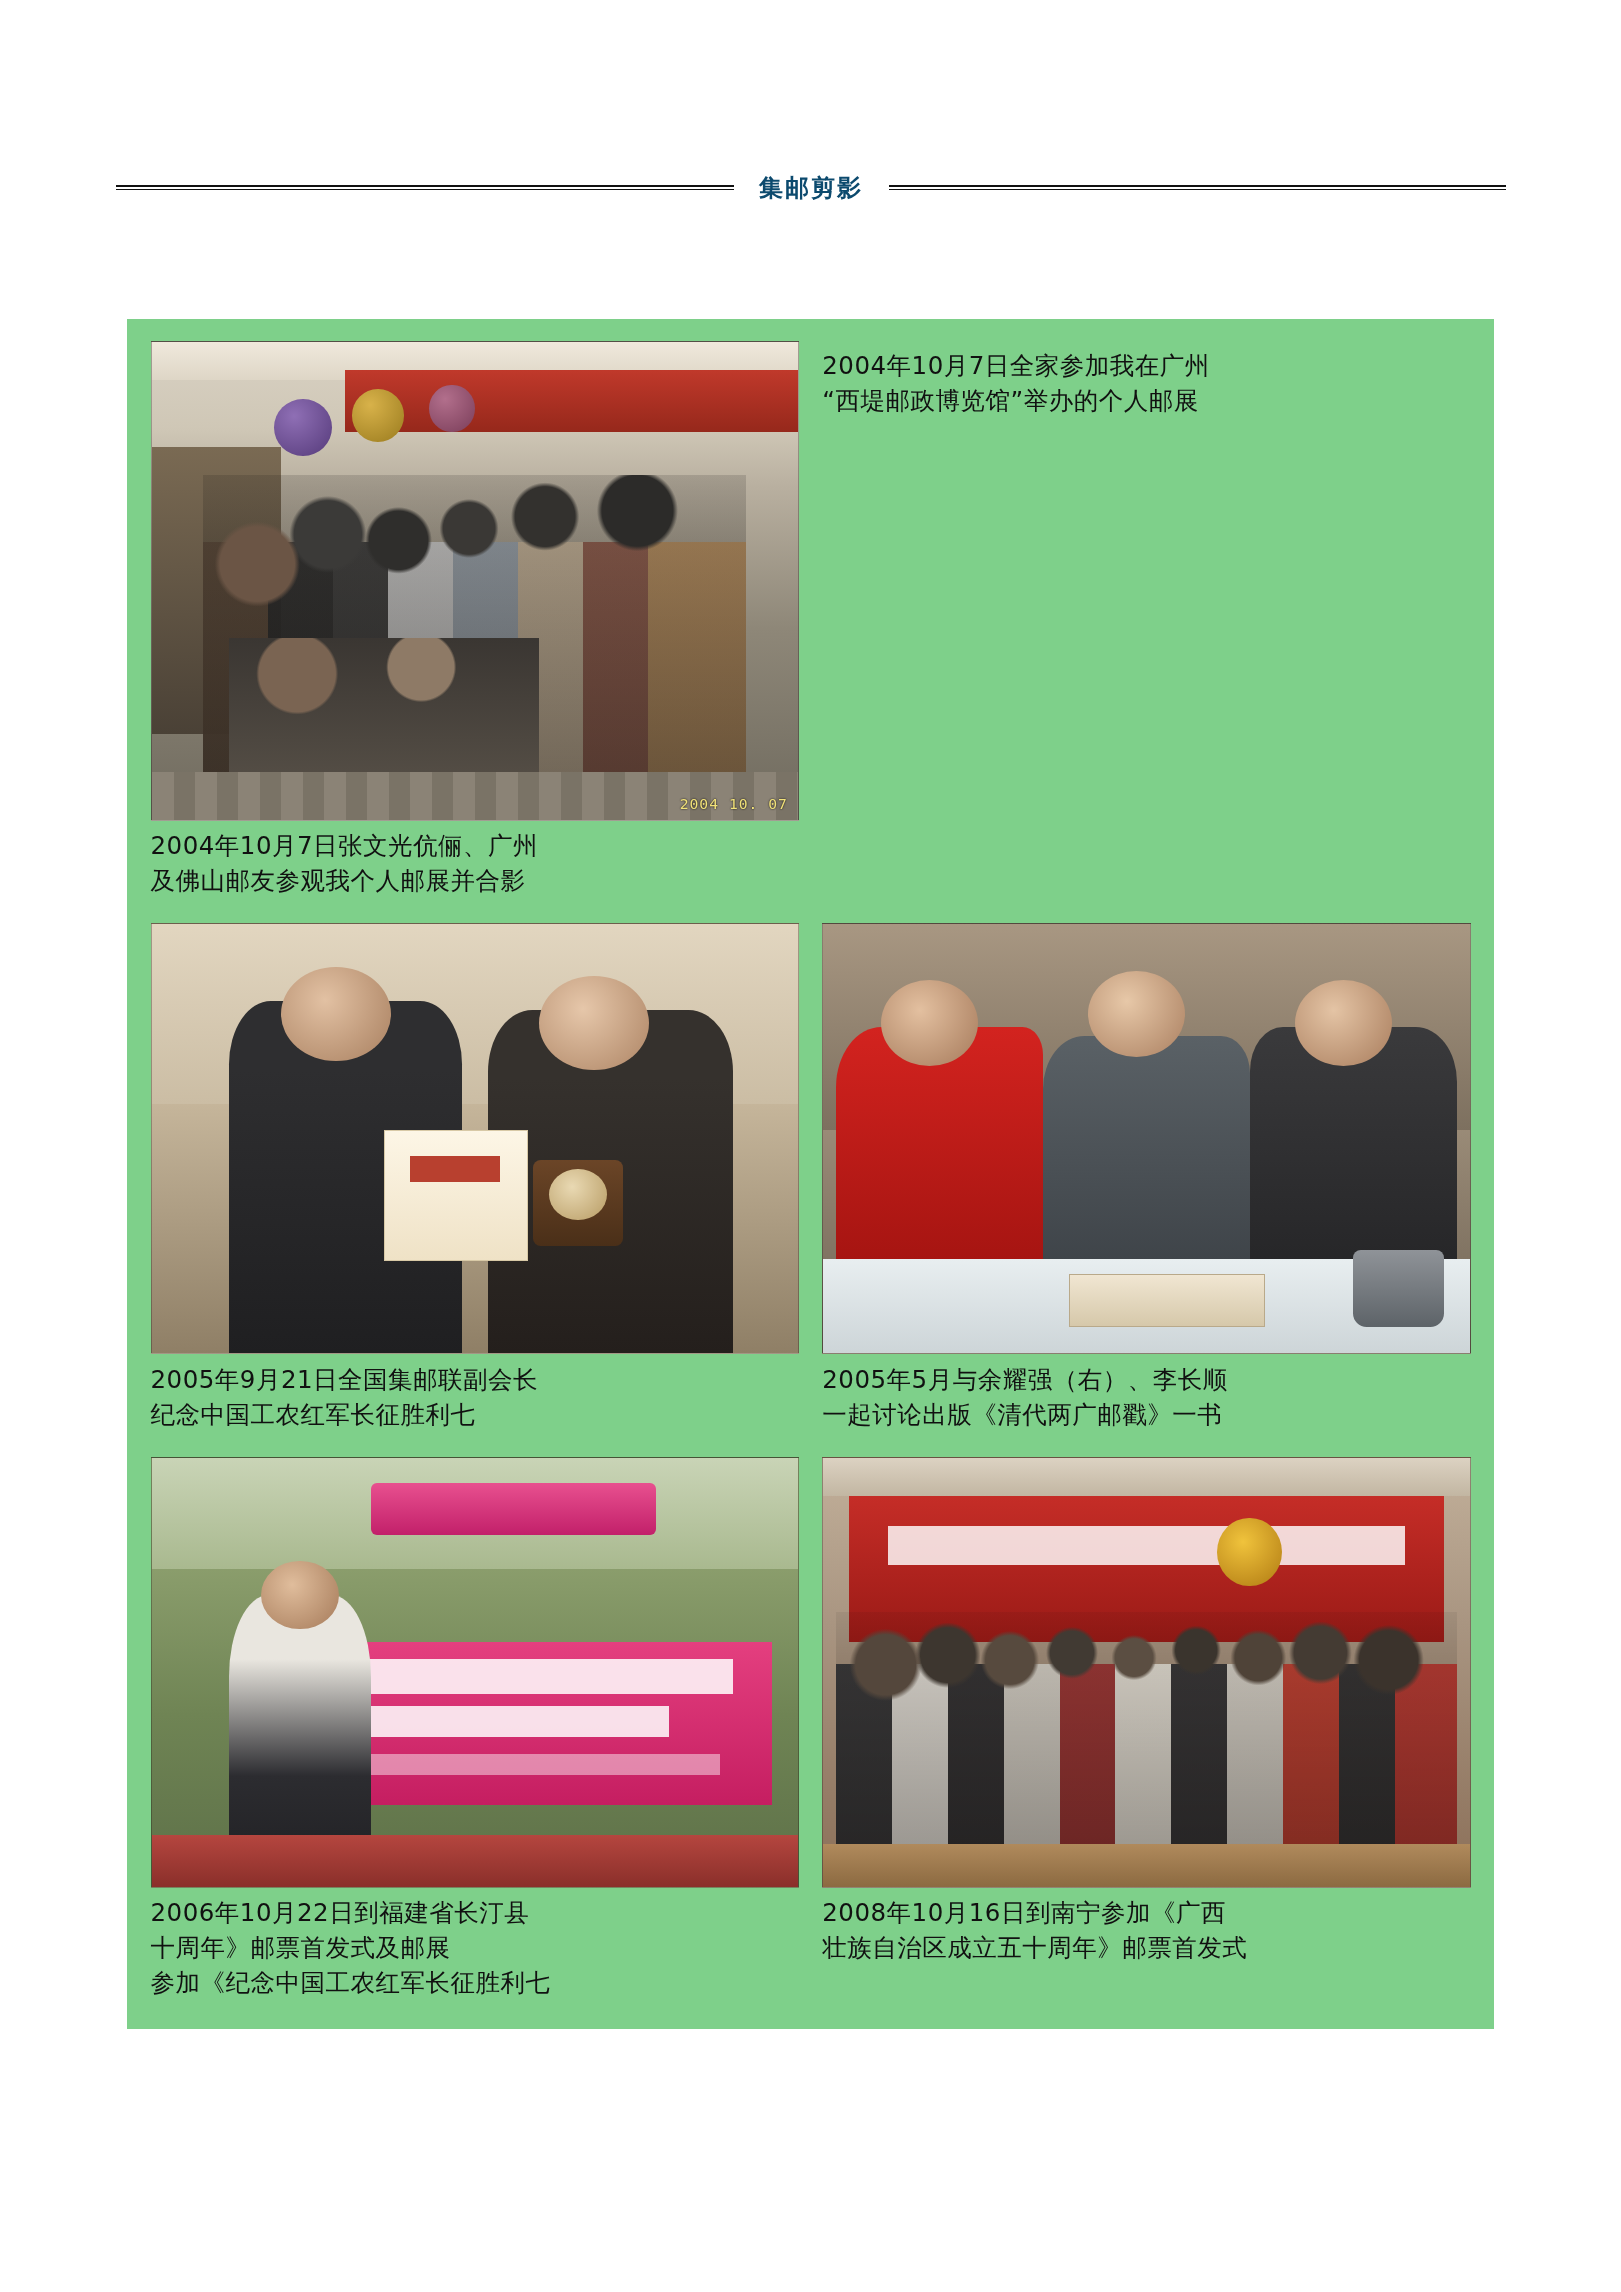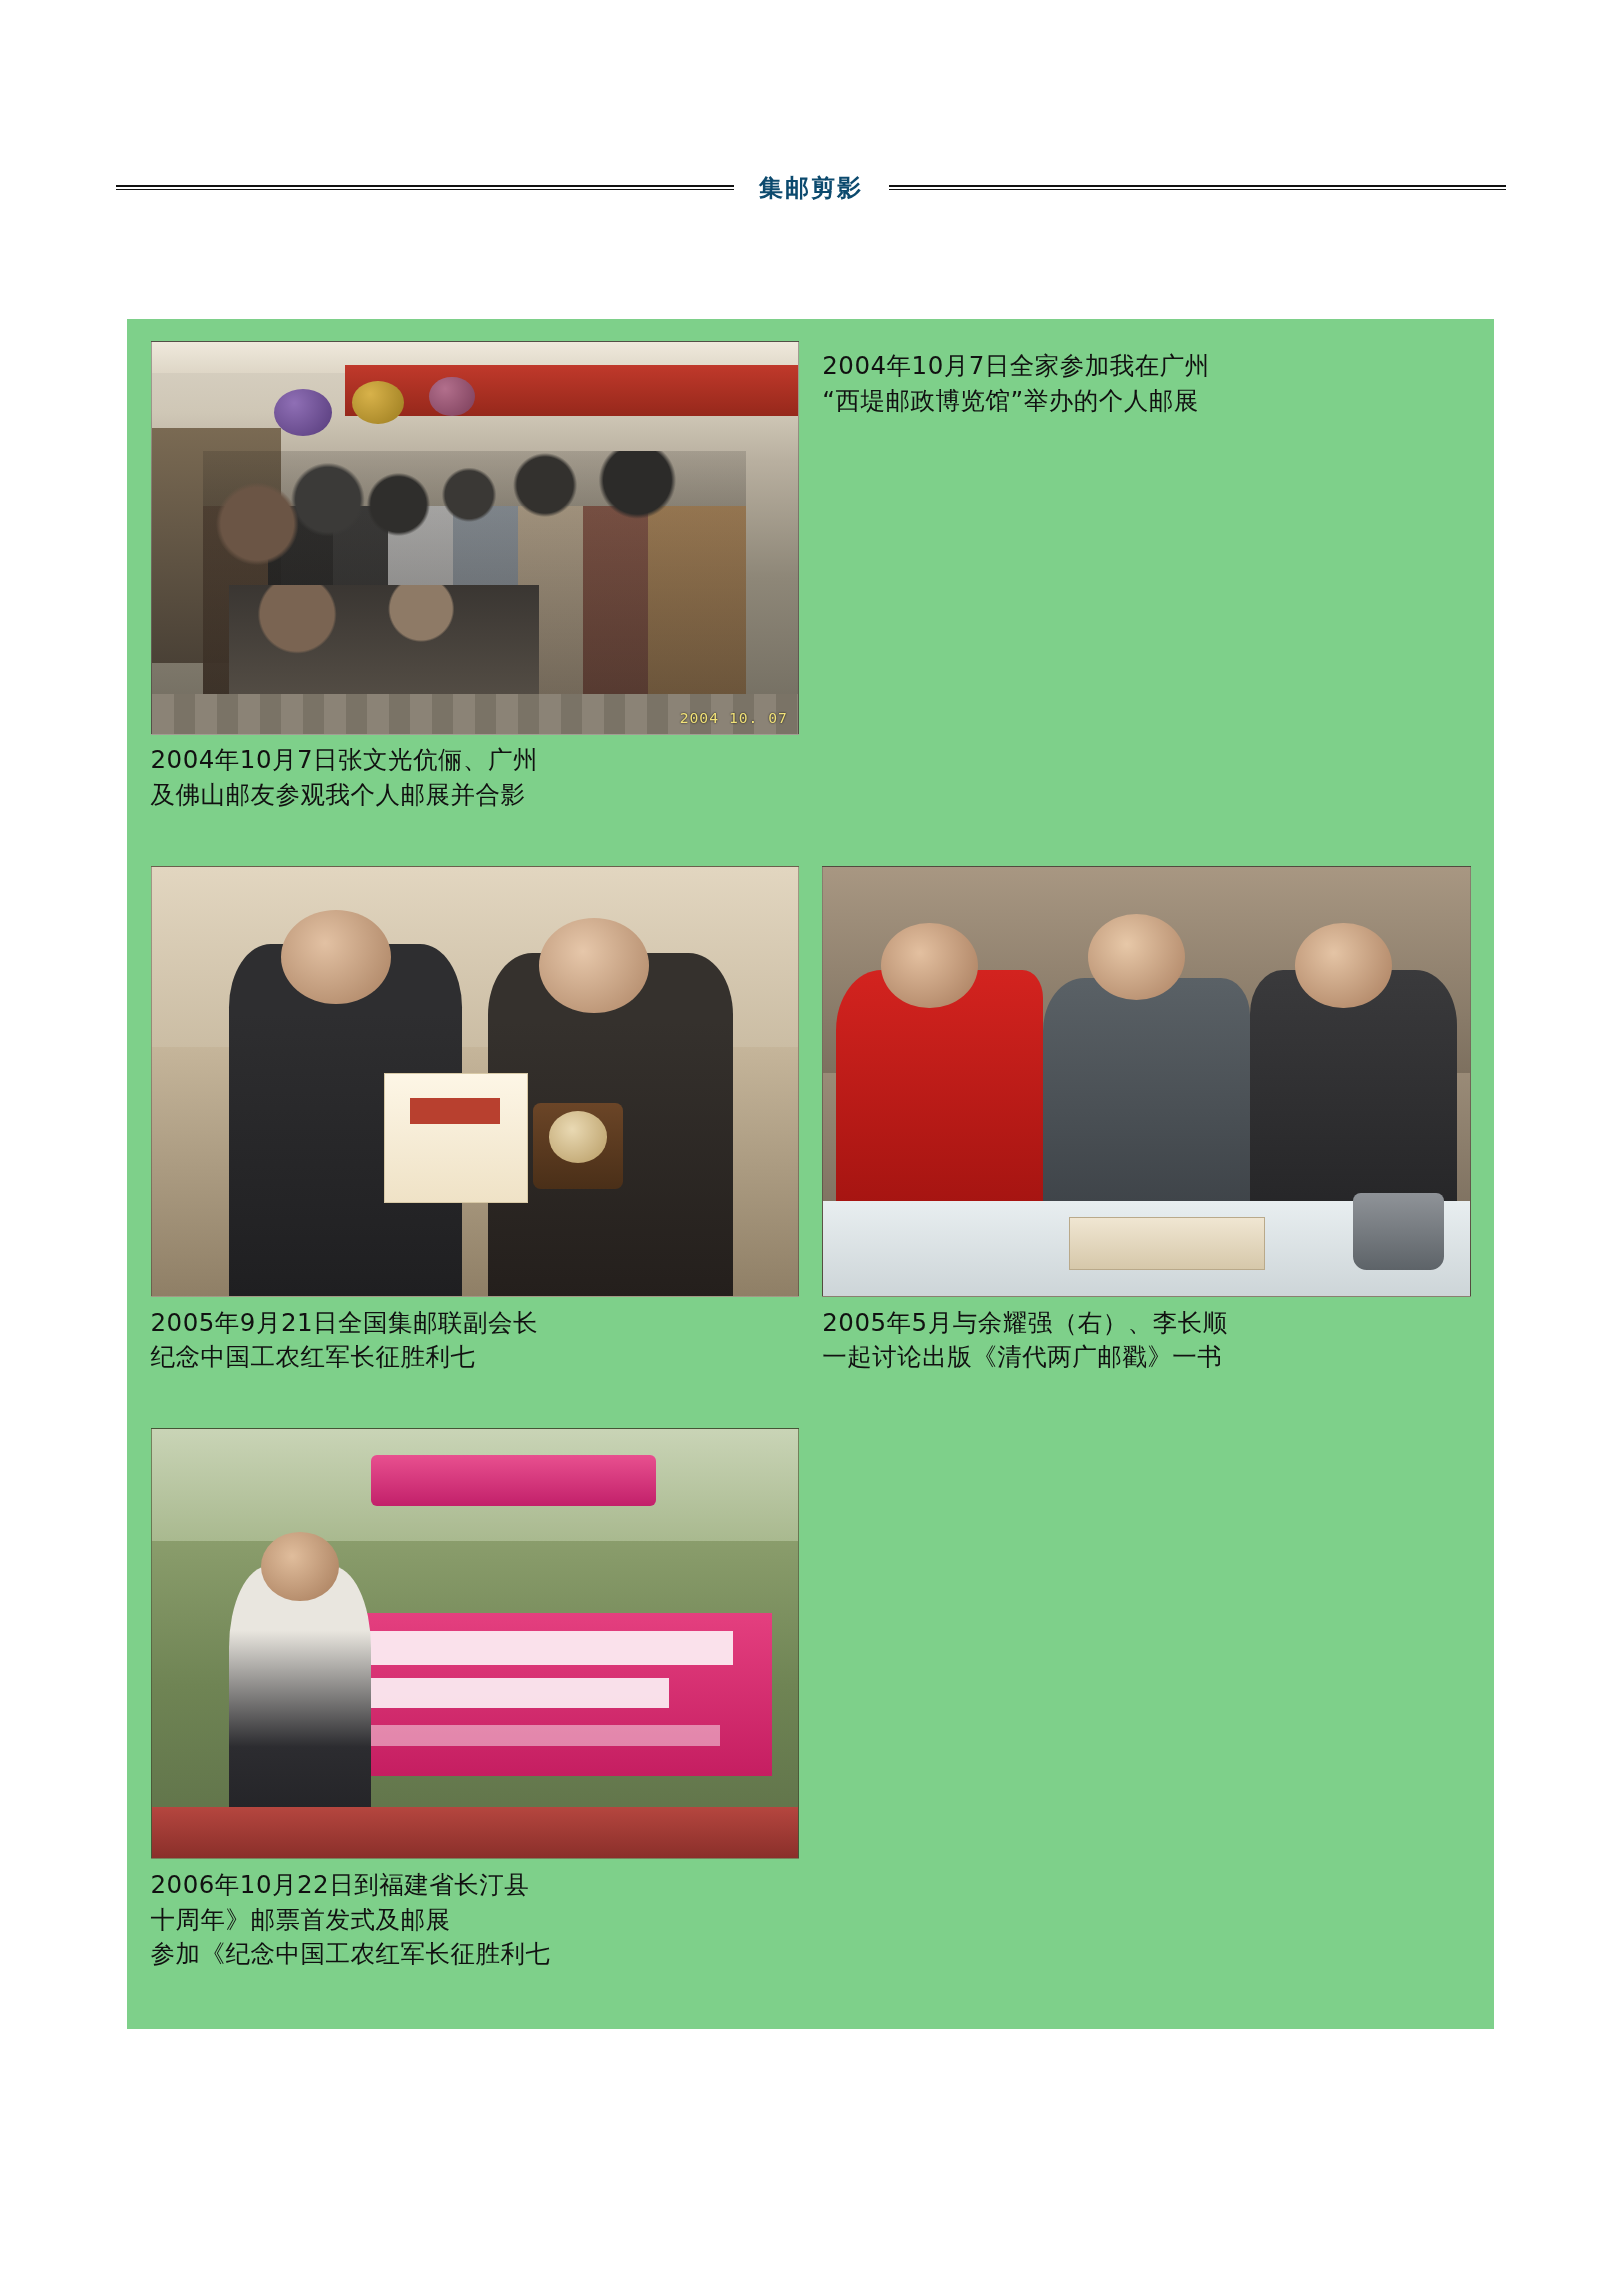--- a/index.html
+++ b/index.html
@@ -73,21 +73,21 @@
   }
 
   .photo {
     width: 100%;
     position: relative;
     overflow: hidden;
     background: #8a8f84;
     border: 1px solid rgba(0,0,0,0.25);
     box-sizing: border-box;
   }
-  .photo.r1 { height: 394px; }
+  .photo.r1 { height: 480px; }
   .photo.r2 { height: 431px; }
   .photo.r3 { height: 431px; }
 
   .date-stamp {
     position: absolute;
     right: 9.8px;
     bottom: 7.8px;
     font-family: "DejaVu Sans Mono", "Liberation Mono", monospace;
     font-size: 14.7px;
     color: #f2e27a;
@@ -354,16 +354,31 @@
         <div class="ph p5-head"></div>
         <div class="ph p5-ground"></div>
       </div>
       <div class="caption">
         <div>2006年10月22日到福建省长汀县</div>
         <div>十周年》邮票首发式及邮展</div>
         <div>参加《纪念中国工农红军长征胜利七</div>
       </div>
     </div>
 
+    <div class="cell">
+      <div class="photo r3 p6">
+        <div class="ph p6-ceil"></div>
+        <div class="ph p6-back"></div>
+        <div class="ph p6-text"></div>
+        <div class="ph p6-logo"></div>
+        <div class="ph p6-shirts"></div>
+        <div class="ph p6-people"></div>
+        <div class="ph p6-floor"></div>
+      </div>
+      <div class="caption">
+        <div>2008年10月16日到南宁参加《广西</div>
+        <div>壮族自治区成立五十周年》邮票首发式</div>
+      </div>
+    </div>
 
   </div>
 </div>
 
 
 </body></html>

